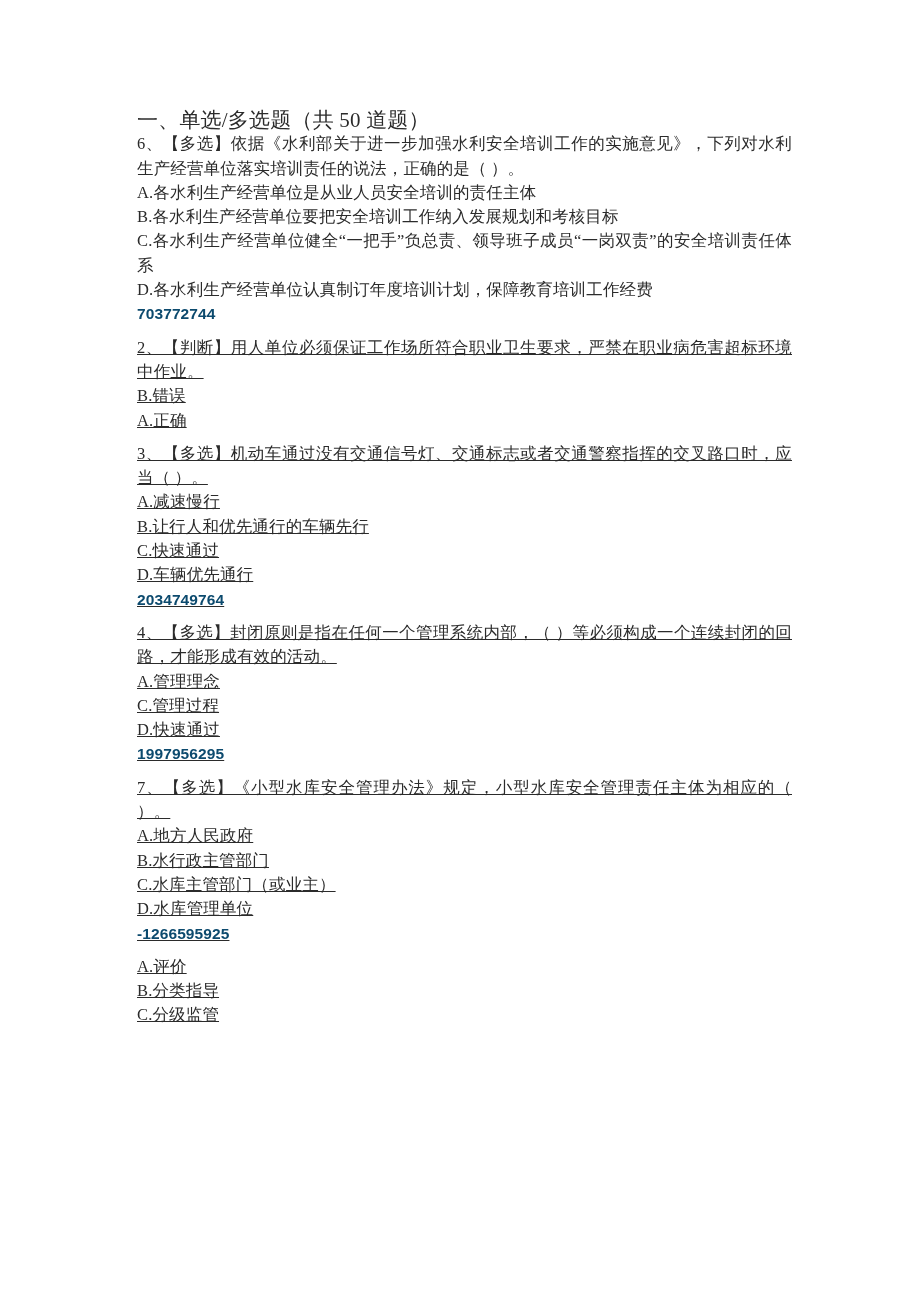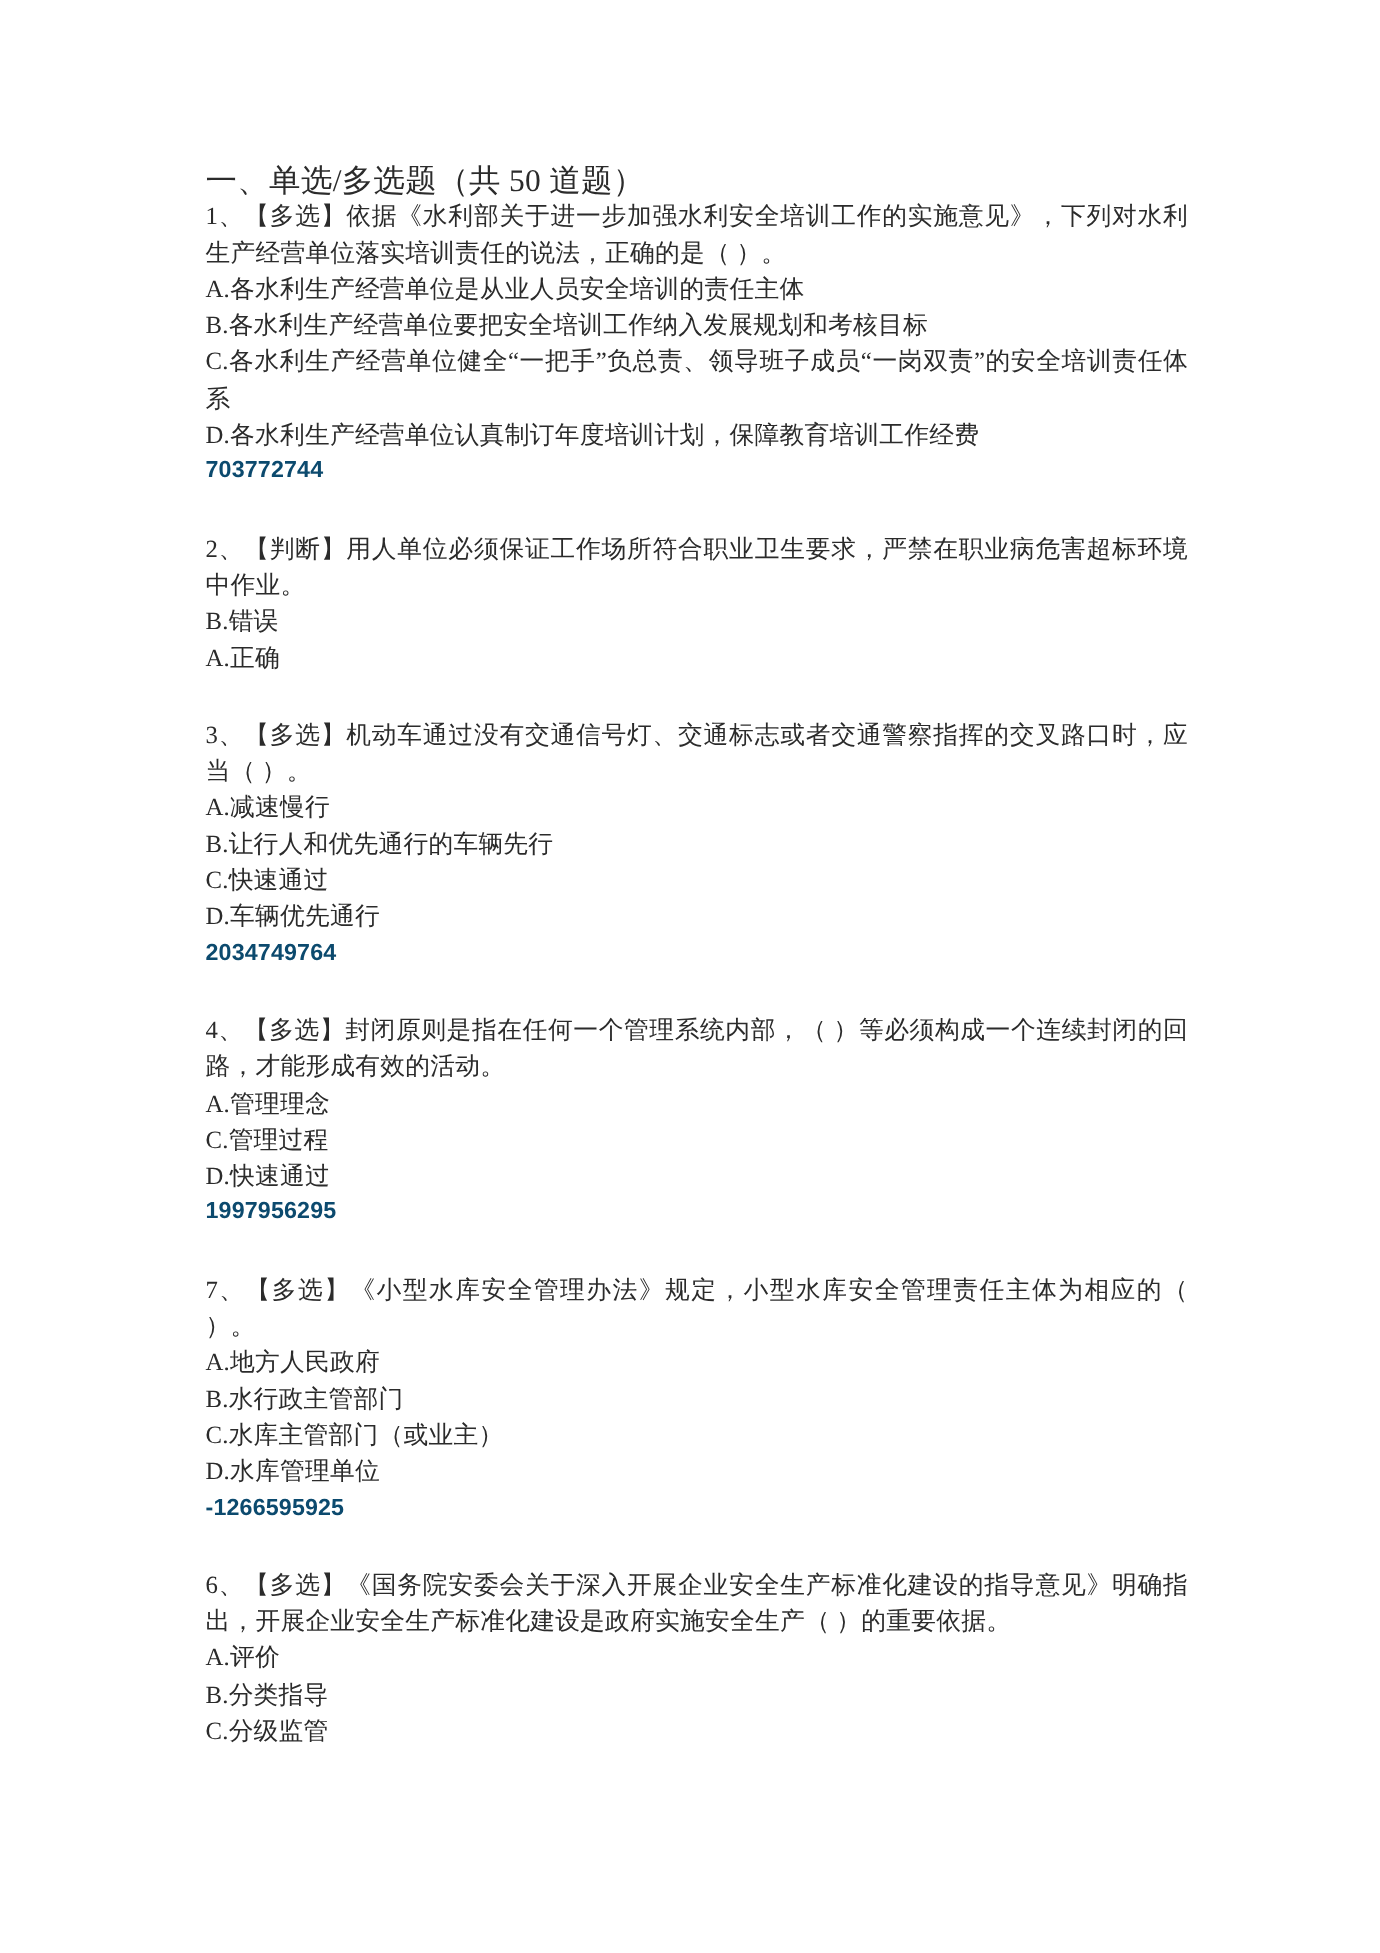--- a/index.html
+++ b/index.html
@@ -28,21 +28,22 @@
   .section-heading {
     font-size: 21px;
     line-height: 24.3px;
     letter-spacing: 0.2px;
     white-space: nowrap;
   }
   .question-block {
     margin: 0;
   }
   .question-block + .question-block {
-    margin-top: 27px;
+    margin-top: 9px;
+    text-decoration: underline;
   }
   .q-stem {
     font-size: 16.5px;
     line-height: 24.3px;
     text-align: justify;
     text-justify: inter-ideograph;
     letter-spacing: 0.15px;
     word-break: break-all;
   }
   .q-option {
@@ -64,21 +65,21 @@
 </style>
 </head>
 <body>
 
 <div class="page">
   <div class="content">
 
     <div class="section-heading">一、单选/多选题（共 50 道题）</div>
 
     <div class="question-block">
-      <div class="q-stem">1、【多选】依据《水利部关于进一步加强水利安全培训工作的实施意见》，下列对水利生产经营单位落实培训责任的说法，正确的是（ ）。</div>
+      <div class="q-stem">6、【多选】依据《水利部关于进一步加强水利安全培训工作的实施意见》，下列对水利生产经营单位落实培训责任的说法，正确的是（ ）。</div>
       <div class="q-option">A.各水利生产经营单位是从业人员安全培训的责任主体</div>
       <div class="q-option">B.各水利生产经营单位要把安全培训工作纳入发展规划和考核目标</div>
       <div class="q-option">C.各水利生产经营单位健全“一把手”负总责、领导班子成员“一岗双责”的安全培训责任体系</div>
       <div class="q-option">D.各水利生产经营单位认真制订年度培训计划，保障教育培训工作经费</div>
       <div class="q-code">703772744</div>
     </div>
 
     <div class="question-block">
       <div class="q-stem">2、【判断】用人单位必须保证工作场所符合职业卫生要求，严禁在职业病危害超标环境中作业。</div>
       <div class="q-option">B.错误</div>
@@ -105,20 +106,19 @@
     <div class="question-block">
       <div class="q-stem">7、【多选】《小型水库安全管理办法》规定，小型水库安全管理责任主体为相应的（ ）。</div>
       <div class="q-option">A.地方人民政府</div>
       <div class="q-option">B.水行政主管部门</div>
       <div class="q-option">C.水库主管部门（或业主）</div>
       <div class="q-option">D.水库管理单位</div>
       <div class="q-code">-1266595925</div>
     </div>
 
     <div class="question-block">
-      <div class="q-stem">6、【多选】《国务院安委会关于深入开展企业安全生产标准化建设的指导意见》明确指出，开展企业安全生产标准化建设是政府实施安全生产（ ）的重要依据。</div>
       <div class="q-option">A.评价</div>
       <div class="q-option">B.分类指导</div>
       <div class="q-option">C.分级监管</div>
     </div>
 
   </div>
 </div>
 
 </body></html>

